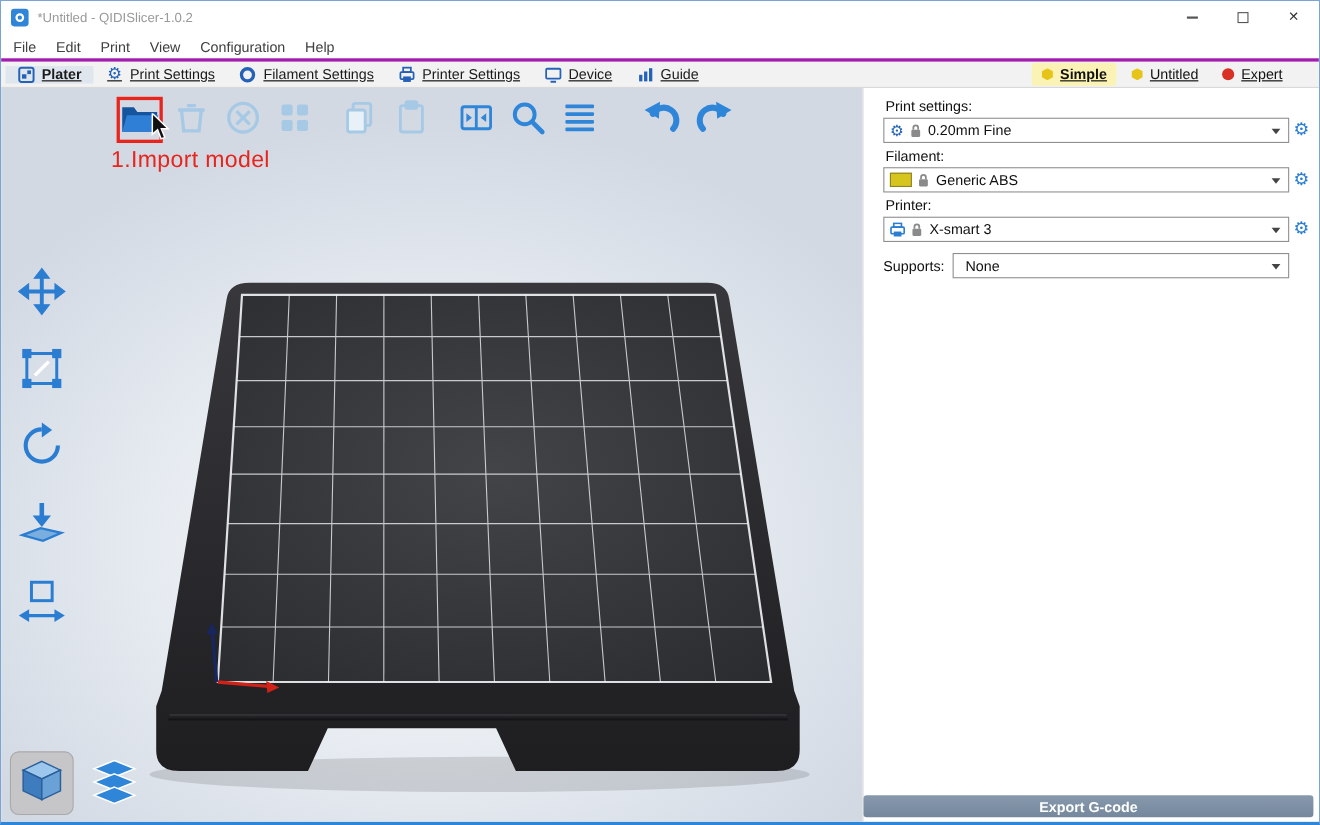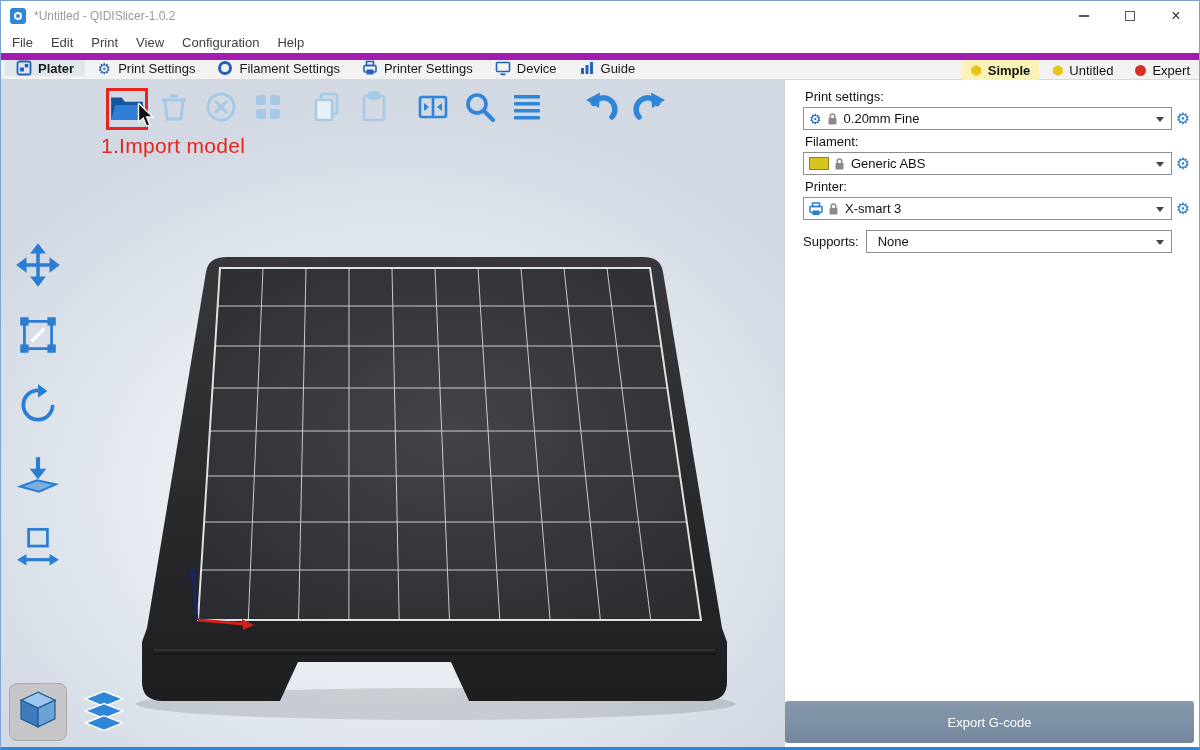--- a/index.html
+++ b/index.html
@@ -18,27 +18,27 @@
   .wctrl { width:46px; height:30px; display:flex; align-items:center; justify-content:center; color:#444; }
   .min-glyph { width:10px; height:2px; background:#555; }
   .max-glyph { width:10px; height:10px; border:1.2px solid #555; }
   .close-glyph { font-size:16px; line-height:1; color:#333; }
 
   
   .menubar { height:22px; display:flex; align-items:center; padding-left:2px; background:#fff; }
   .menu-item { padding:0 9px; font-size:13px; color:#404040; }
 
   
-  .tabbar { height:27px; background:#f2f2f2; border-top:7px solid #a21caf; border-bottom:1px solid #d9d9d9;
-            display:flex; align-items:flex-start; padding-left:4px; }
+  .tabbar { height:27px; background:#f2f2f2; border-top:3px solid #a21caf; border-bottom:1px solid #d9d9d9;
+            display:flex; align-items:center; padding-left:4px;text-decoration:underline; }
   .tab { display:flex; align-items:center; gap:6px; padding:0 11px; font-size:13px; color:#1a1a1a; }
   .tab.active { background:#e0e6ee; font-weight:bold; }
   .tab-icon { display:inline-flex; width:16px; height:16px; align-items:center; justify-content:center; }
   .gear-glyph { color:#2462b8; font-size:15px; line-height:1; }
-  .modes { margin-left:auto; display:flex; align-items:center; gap:4px; padding-right:0; }
+  .modes { margin-left:auto; display:flex; align-items:center; gap:4px; padding-right:24px; }
   .mode { display:flex; align-items:center; gap:6px; padding:3px 9px; font-size:13px; color:#111; border-radius:3px; }
   .mode.selected { background:#fbf3b5; font-weight:bold; }
   .hex { width:11px; height:11px; background:#e6c419;
          clip-path:polygon(50% 0,95% 25%,95% 75%,50% 100%,5% 75%,5% 25%); }
   .reddot { width:11px; height:11px; border-radius:50%; background:#d83024; }
 
   
   .main { display:flex; height:667px; }
   .viewport { position:relative; flex:1; height:667px;
               background:radial-gradient(ellipse 62% 58% at 50% 62%, #fbfcfd 0%, #e5eaf0 55%, #d2d9e3 100%); overflow:hidden; }
@@ -75,23 +75,23 @@
   .combo-arrow { position:absolute; right:7px; top:9px; width:0; height:0;
                  border-left:4px solid transparent; border-right:4px solid transparent; border-top:5px solid #444; }
   .gear-btn { width:22px; display:flex; justify-content:center; align-items:center; }
   .gear-btn .gear-glyph { color:#2b7dd2; font-size:16px; }
   .swatch { width:20px; height:13px; background:#d6c41f; border:1px solid #8d8327; flex:0 0 auto; }
   .lockicon { margin-left:5px; display:inline-flex; flex:0 0 auto; }
   .row-inline { display:flex; align-items:center; margin-top:10px; }
   .inline-label { font-size:13px; color:#111; margin-right:7px; }
   .spacer20 { width:22px; flex:0 0 auto; }
   .checkbox { width:14px; height:14px; border:1px solid #5a5a5a; background:#fff; }
-  .export-btn { position:absolute; left:0; right:5px; bottom:4px; height:42px; border-radius:3px;
+  .export-btn { position:absolute; left:0; right:5px; bottom:4px; height:20px; border-radius:3px;
                 background:linear-gradient(#8899ad,#74879c); display:flex; align-items:center; justify-content:center;
-                color:#fff; font-size:13px; font-weight:normal; }
+                color:#fff; font-size:13px; font-weight:bold; }
 </style>
 </head>
 <body>
 
 <div class="window">
 
   <div class="titlebar">
     <span class="logo"></span>
     <span class="title">*Untitled - QIDISlicer-1.0.2</span>
     <div class="wctrls">

